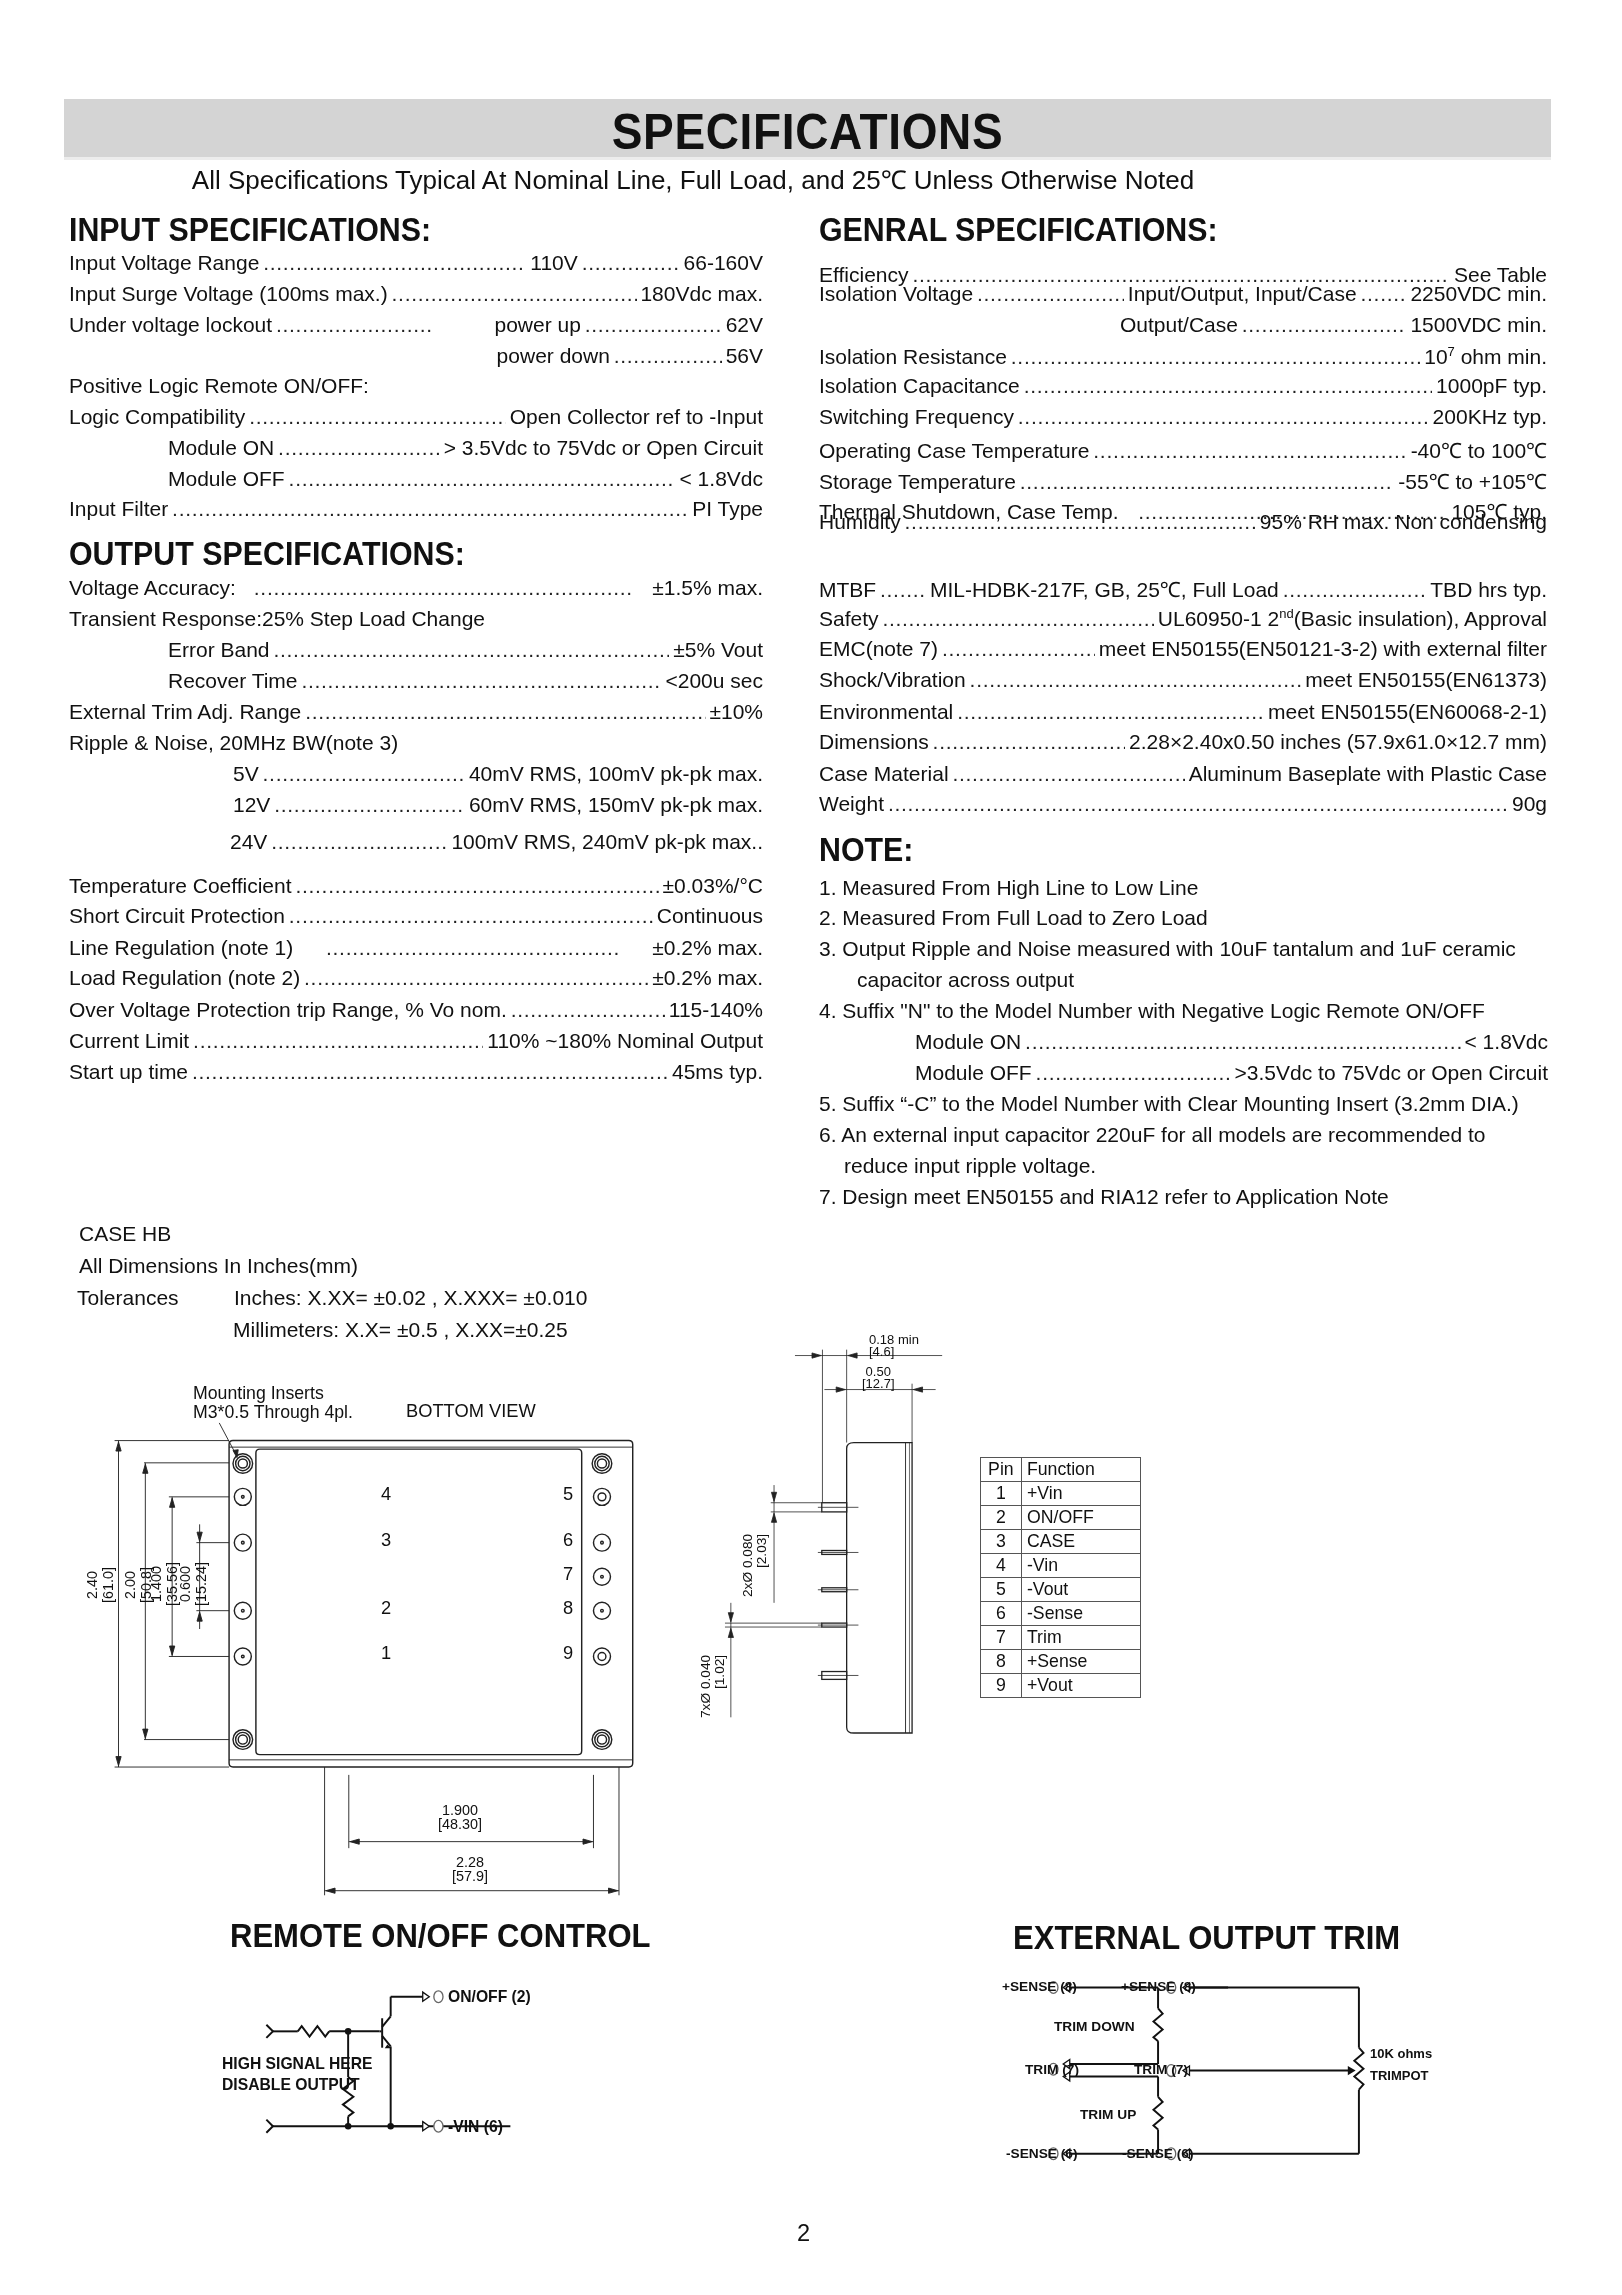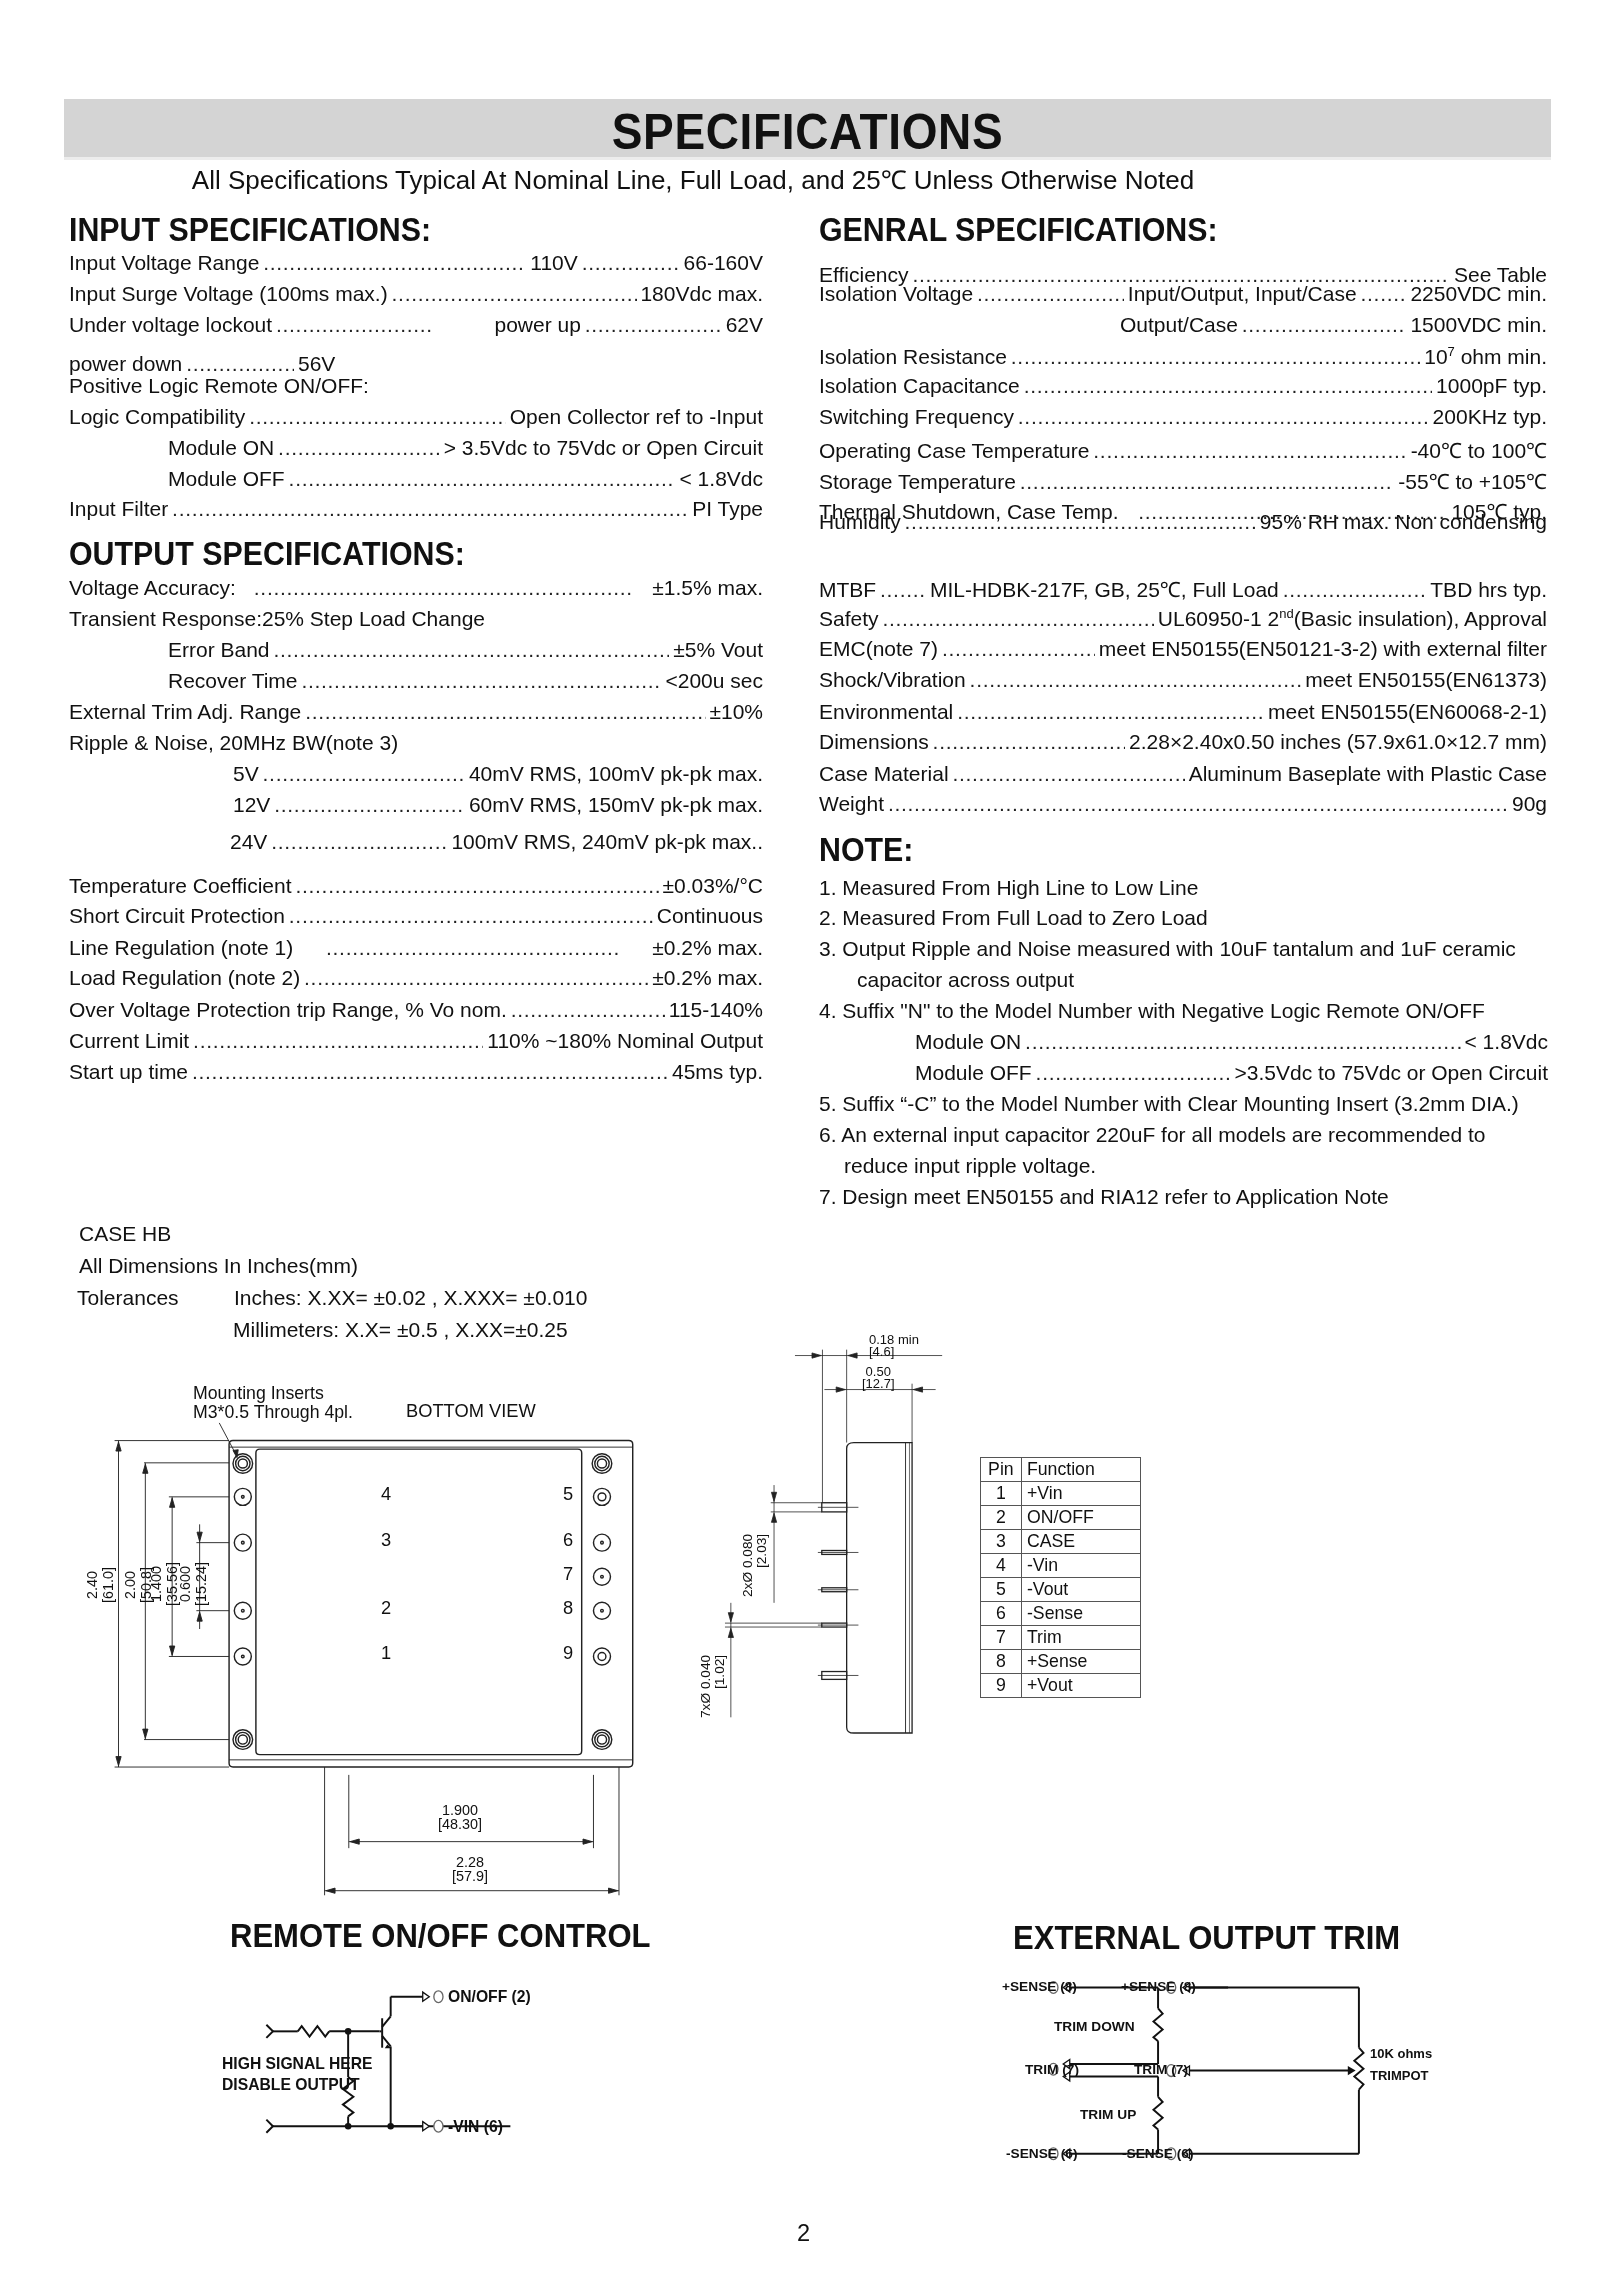--- a/index.html
+++ b/index.html
@@ -51,21 +51,21 @@
     <span class="dots"></span>
     <span class="val">180Vdc max.</span>
   </div>
   <div class="row" style="top:313px;">
     <span class="lbl">Under  voltage  lockout</span>
     <span class="dots" style="flex:0 0 157px"></span>
     <span class="mid" style="margin-left:auto">power  up</span>
     <span class="dots" style="flex:0 0 137px"></span>
     <span class="val">62V</span>
   </div>
-  <div class="row" style="top:352px;justify-content:flex-start;">
+  <div class="row" style="top:344px;justify-content:flex-end;">
     <span class="mid">power  down</span>
     <span class="dots" style="flex:0 0 108px"></span>
     <span class="val">56V</span>
   </div>
   <div class="row" style="top:374px;">
     <span class="lbl">Positive Logic Remote ON/OFF:</span>
   </div>
   <div class="row" style="top:405px;">
     <span class="lbl">Logic Compatibility</span>
     <span class="dots"></span>

